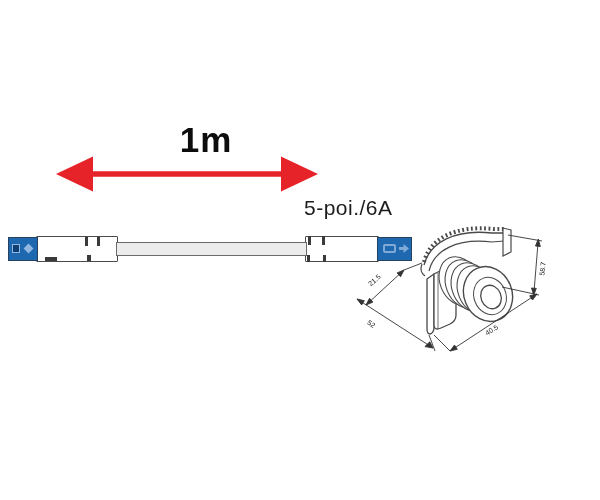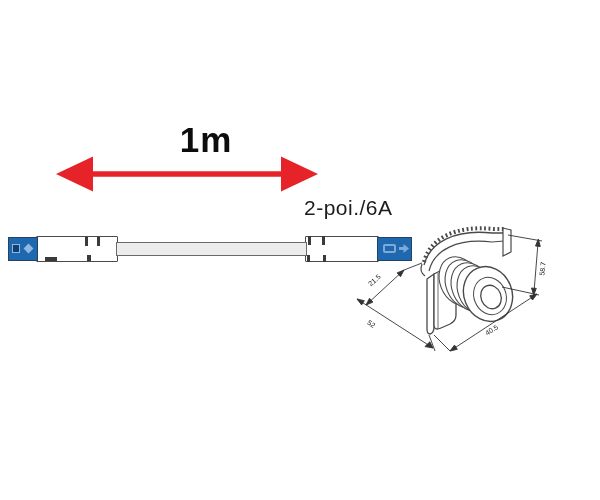--- a/index.html
+++ b/index.html
@@ -63,21 +63,21 @@
 <div class="stage">
 
   <svg class="abs" style="left:40px;top:130px" width="300" height="70" viewBox="0 0 300 70">
     <line x1="46" y1="44" x2="248" y2="44" stroke="#e62329" stroke-width="5.5"></line>
     <polygon points="16,44 53,26.5 53,61.5" fill="#e62329"></polygon>
     <polygon points="278,44 241,26.5 241,61.5" fill="#e62329"></polygon>
   </svg>
 
   <div class="abs length-label">1m</div>
 
-  <div class="abs spec-label">2-poi./6A</div>
+  <div class="abs spec-label">5-poi./6A</div>
 
   <div>
     <div class="abs connector-body body-left"></div>
     <div class="abs connector-body body-right"></div>
     <div class="abs cable-line"></div>
 
     <div class="abs terminal-block terminal-left"></div>
     <div class="abs glyph-square"></div>
     <div class="abs glyph-diamond"></div>
 

